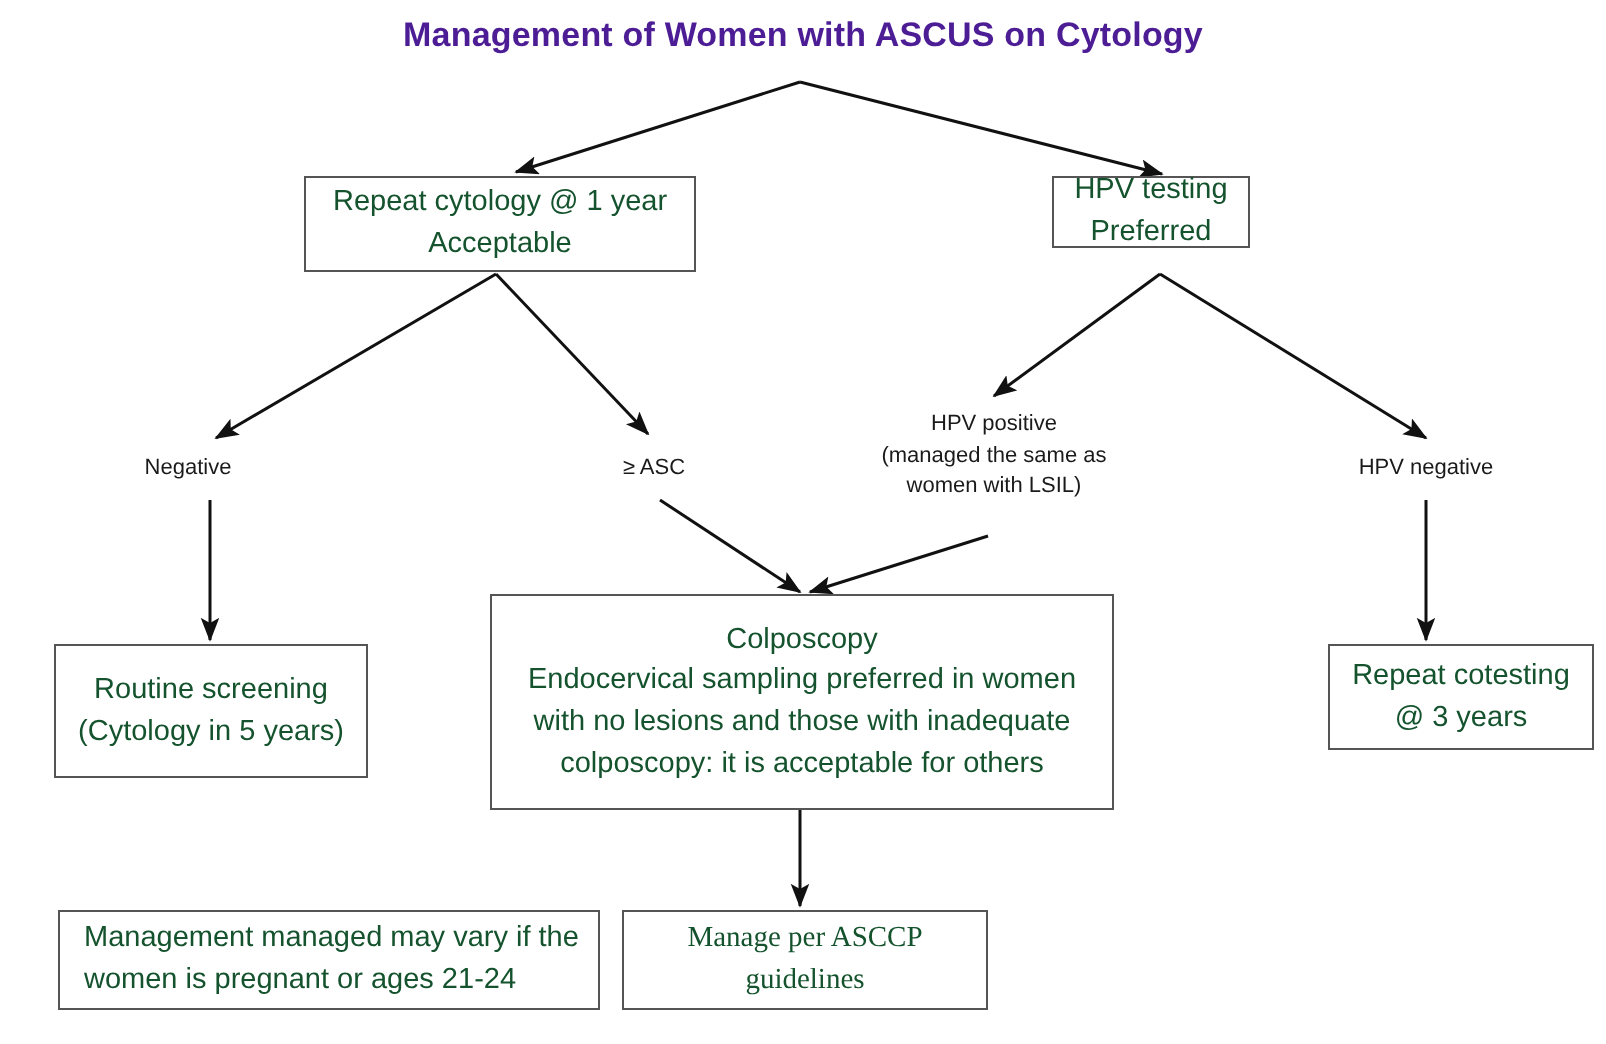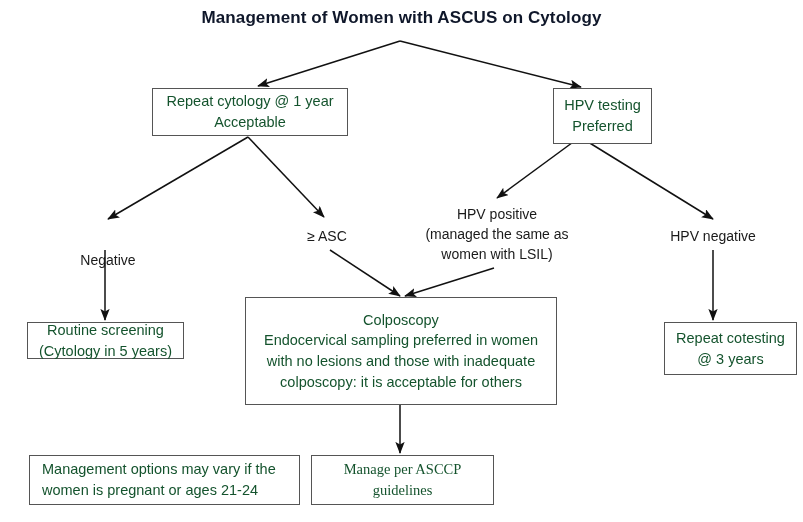--- a/index.html
+++ b/index.html
@@ -25,21 +25,21 @@
     height: 522px;
   }
   .chart-title {
     position: absolute;
     left: 0;
     top: 8px;
     width: 803px;
     text-align: center;
     font-size: 17px;
     font-weight: bold;
-    color: #0f172a;
+    color: #4c1d95;
     letter-spacing: 0.1px;
   }
   .node-box {
     position: absolute;
     box-sizing: border-box;
     border: 1.4px solid #555555;
     background: #ffffff;
     display: flex;
     flex-direction: column;
     align-items: center;
@@ -56,21 +56,21 @@
     padding-left: 12px;
   }
   .node-label {
     position: absolute;
     box-sizing: border-box;
     display: flex;
     flex-direction: column;
     align-items: center;
     justify-content: flex-start;
     color: #1a1a1a;
-    font-size: 14px;
+    font-size: 11px;
     line-height: 1.42;
     text-align: center;
     white-space: nowrap;
   }
   .line-row {
     white-space: nowrap;
   }
 </style>
 </head>
 <body>
@@ -98,62 +98,62 @@
       <path d="M713,250 L713,320"></path>
       <path d="M400,387 L400,453"></path>
     </g>
   </svg>
 
   <div class="node-box" style="left:152px; top:88px; width:196px; height:48px;">
     <span class="line-row">Repeat cytology @ 1 year</span>
     <span class="line-row">Acceptable</span>
   </div>
 
-  <div class="node-box" style="left:553px; top:88px; width:99px; height:56px;">
+  <div class="node-box" style="left:526px; top:88px; width:99px; height:36px;">
     <span class="line-row">HPV testing</span>
     <span class="line-row">Preferred</span>
   </div>
 
-  <div class="node-label" style="left:48px; top:227px; width:120px;margin-top:24px;">
+  <div class="node-label" style="left:34px; top:227px; width:120px;">
     <span class="line-row">Negative</span>
   </div>
 
   <div class="node-label" style="left:272px; top:227px; width:110px;">
     <span class="line-row">≥ ASC</span>
   </div>
 
   <div class="node-label" style="left:417px; top:205px; width:160px;">
     <span class="line-row">HPV positive</span>
     <span class="line-row">(managed the same as</span>
     <span class="line-row">women with LSIL)</span>
   </div>
 
   <div class="node-label" style="left:648px; top:227px; width:130px;">
     <span class="line-row">HPV negative</span>
   </div>
 
-  <div class="node-box" style="left:27px; top:322px; width:157px; height:37px;">
+  <div class="node-box" style="left:27px; top:322px; width:157px; height:67px;">
     <span class="line-row">Routine screening</span>
     <span class="line-row">(Cytology in 5 years)</span>
   </div>
 
   <div class="node-box" style="left:245px; top:297px; width:312px; height:108px;">
     <span class="line-row">Colposcopy</span>
     <span class="line-row">Endocervical sampling preferred in women</span>
     <span class="line-row">with no lesions and those with inadequate</span>
     <span class="line-row">colposcopy: it is acceptable for others</span>
   </div>
 
   <div class="node-box" style="left:664px; top:322px; width:133px; height:53px;">
     <span class="line-row">Repeat cotesting</span>
     <span class="line-row">@ 3 years</span>
   </div>
 
   <div class="node-box left-align" style="left:29px; top:455px; width:271px; height:50px;">
-    <span class="line-row">Management options may vary if the</span>
+    <span class="line-row">Management managed may vary if the</span>
     <span class="line-row">women is pregnant or ages 21-24</span>
   </div>
 
   <div class="node-box" style="left:311px; top:455px; width:183px; height:50px;font-family:Liberation Serif, serif;">
     <span class="line-row">Manage per ASCCP</span>
     <span class="line-row">guidelines</span>
   </div>
 
 </div>
 

